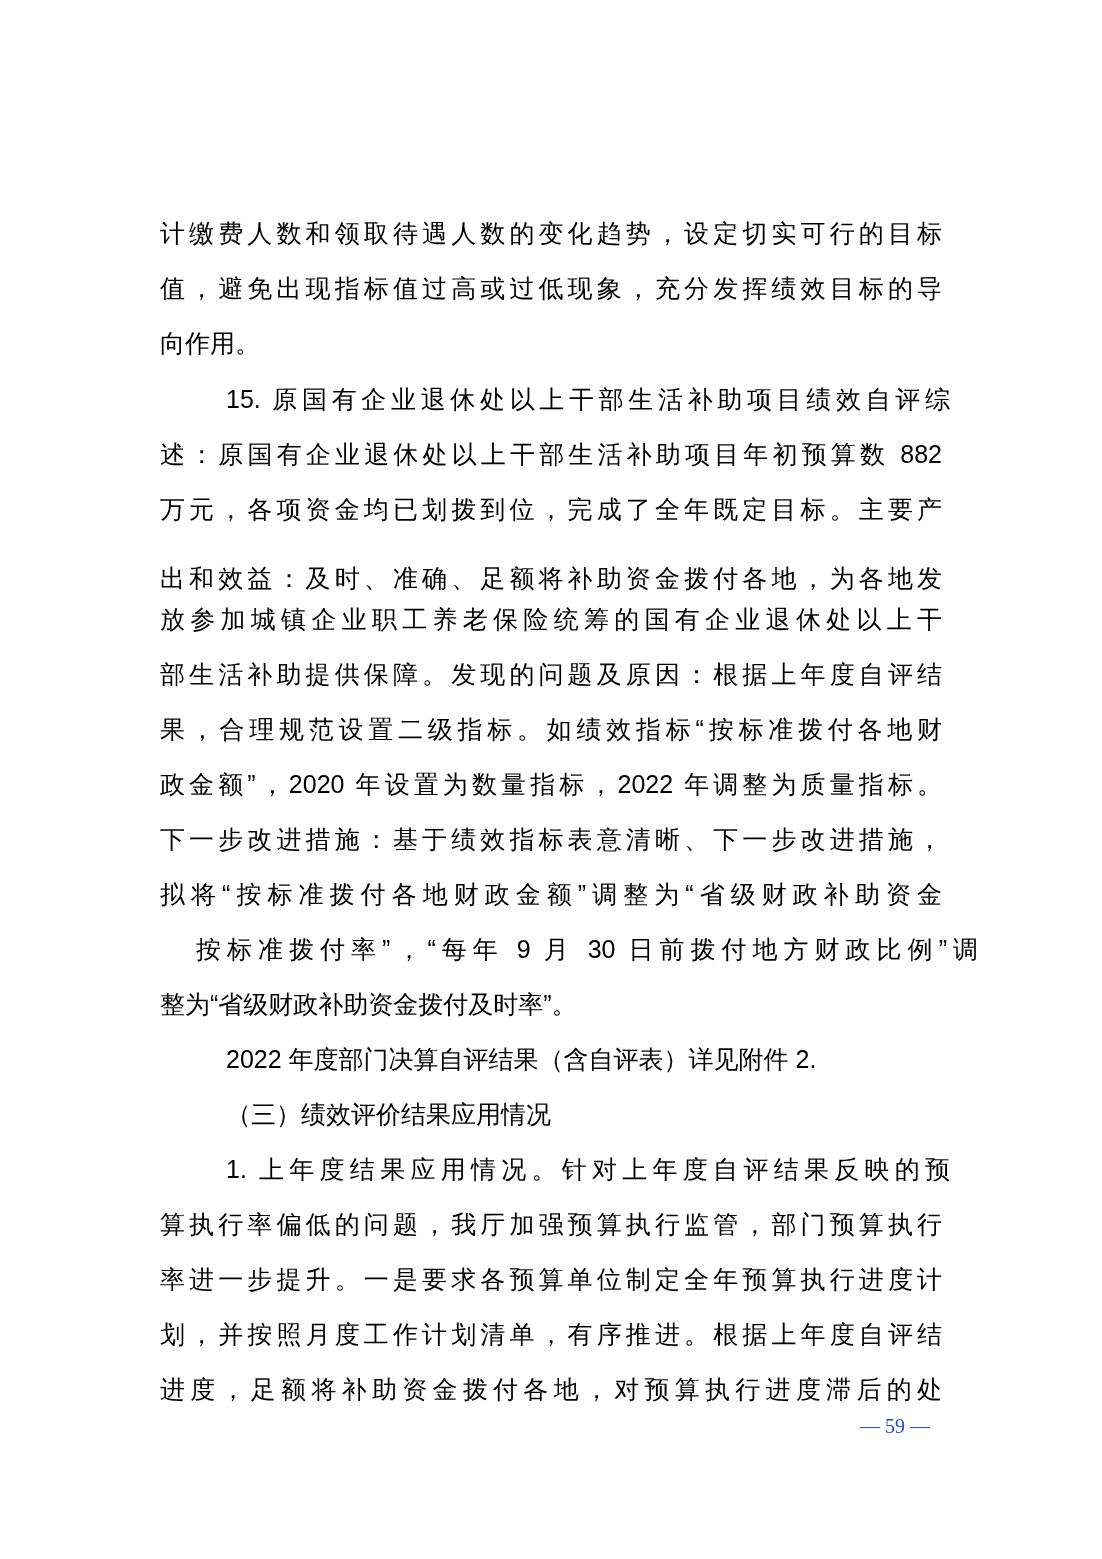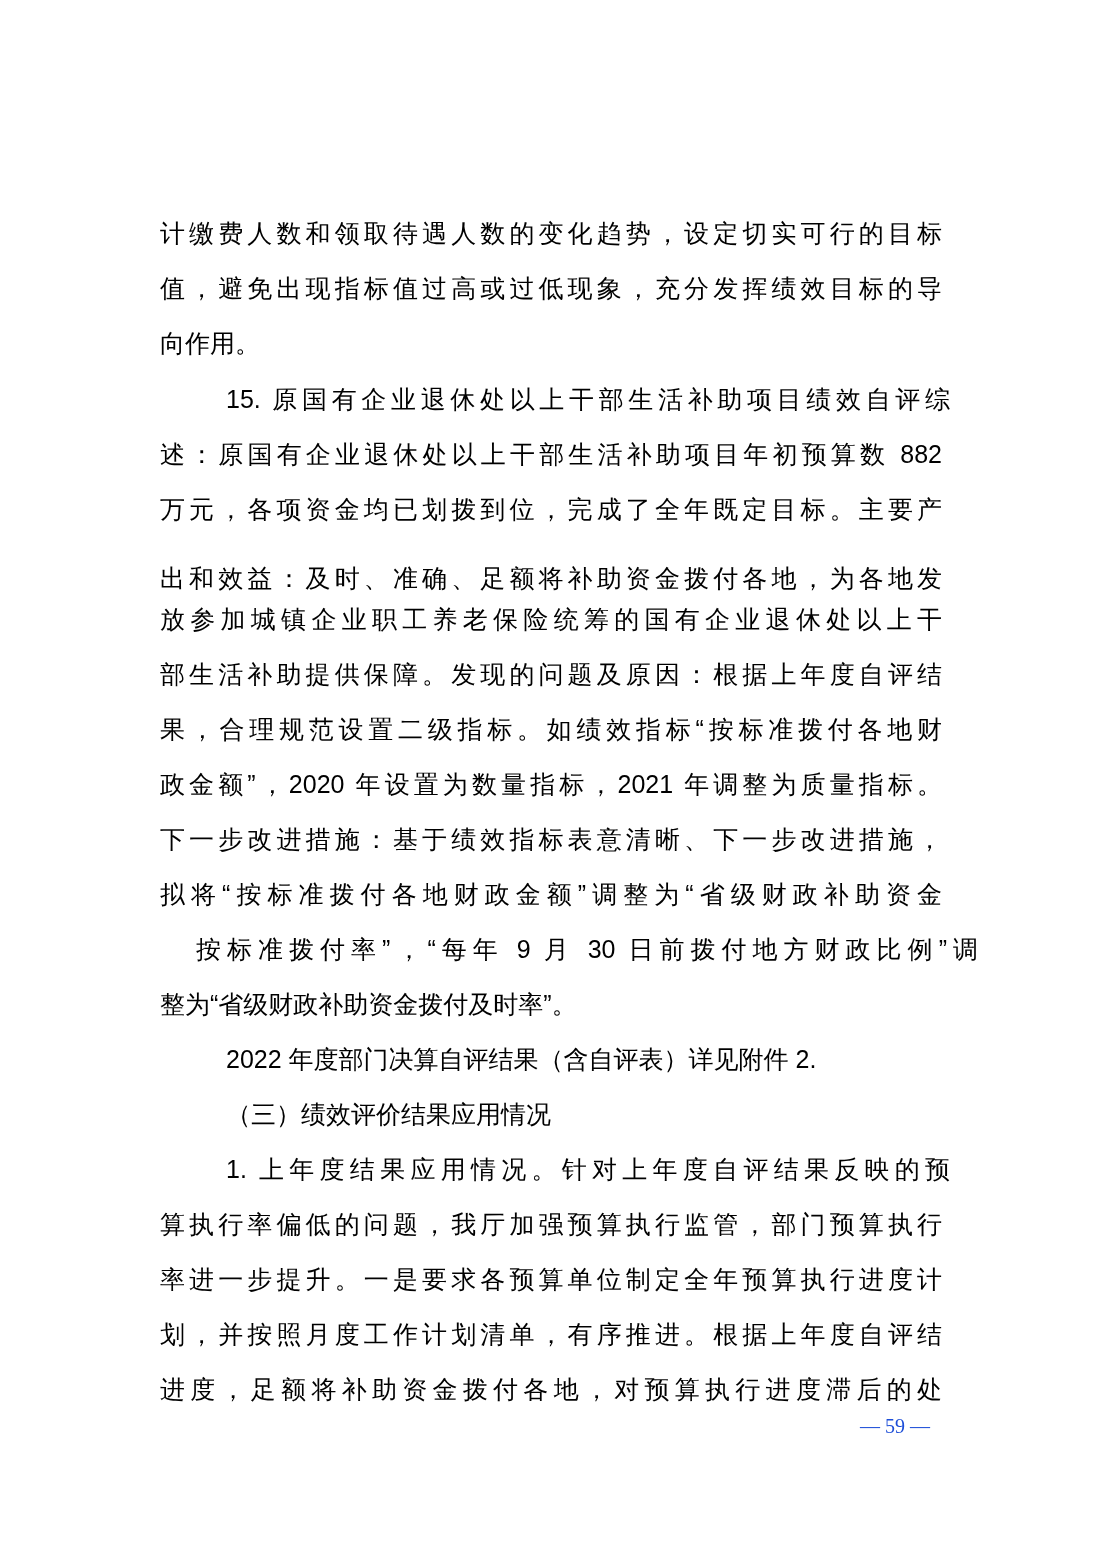--- a/index.html
+++ b/index.html
@@ -42,21 +42,21 @@
       <div class="line" style="top: 213px;">计缴费人数和领取待遇人数的变化趋势，设定切实可行的目标</div>
       <div class="line" style="top: 268px;">值，避免出现指标值过高或过低现象，充分发挥绩效目标的导</div>
       <div class="line last" style="top: 323px;">向作用。</div>
       <div class="line indent" style="top: 379px;">15. 原国有企业退休处以上干部生活补助项目绩效自评综</div>
       <div class="line" style="top: 434px;">述：原国有企业退休处以上干部生活补助项目年初预算数 882</div>
       <div class="line" style="top: 489px;">万元，各项资金均已划拨到位，完成了全年既定目标。主要产</div>
       <div class="line" style="top: 544px; margin-top: 14px;">出和效益：及时、准确、足额将补助资金拨付各地，为各地发</div>
       <div class="line" style="top: 599px;">放参加城镇企业职工养老保险统筹的国有企业退休处以上干</div>
       <div class="line" style="top: 654px;">部生活补助提供保障。发现的问题及原因：根据上年度自评结</div>
       <div class="line" style="top: 709px;">果，合理规范设置二级指标。如绩效指标“按标准拨付各地财</div>
-      <div class="line" style="top: 764px;">政金额”，2020 年设置为数量指标，2021 年调整为质量指标。</div>
+      <div class="line" style="top: 764px;">政金额”，2020 年设置为数量指标，2022 年调整为质量指标。</div>
       <div class="line" style="top: 819px;">下一步改进措施：基于绩效指标表意清晰、下一步改进措施，</div>
       <div class="line" style="top: 874px;">拟将“按标准拨付各地财政金额”调整为“省级财政补助资金</div>
       <div class="line" style="top: 929px; margin-left: 36px;">按标准拨付率”，“每年 9 月 30 日前拨付地方财政比例”调</div>
       <div class="line last" style="top: 984px;">整为“省级财政补助资金拨付及时率”。</div>
       <div class="line indent last" style="top: 1039px;">2022 年度部门决算自评结果（含自评表）详见附件 2.</div>
       <div class="line indent last" style="top: 1094px;">（三）绩效评价结果应用情况</div>
       <div class="line indent" style="top: 1149px;">1.  上年度结果应用情况。针对上年度自评结果反映的预</div>
       <div class="line" style="top: 1204px;">算执行率偏低的问题，我厅加强预算执行监管，部门预算执行</div>
       <div class="line" style="top: 1259px;">率进一步提升。一是要求各预算单位制定全年预算执行进度计</div>
       <div class="line" style="top: 1314px;">划，并按照月度工作计划清单，有序推进。根据上年度自评结</div>

